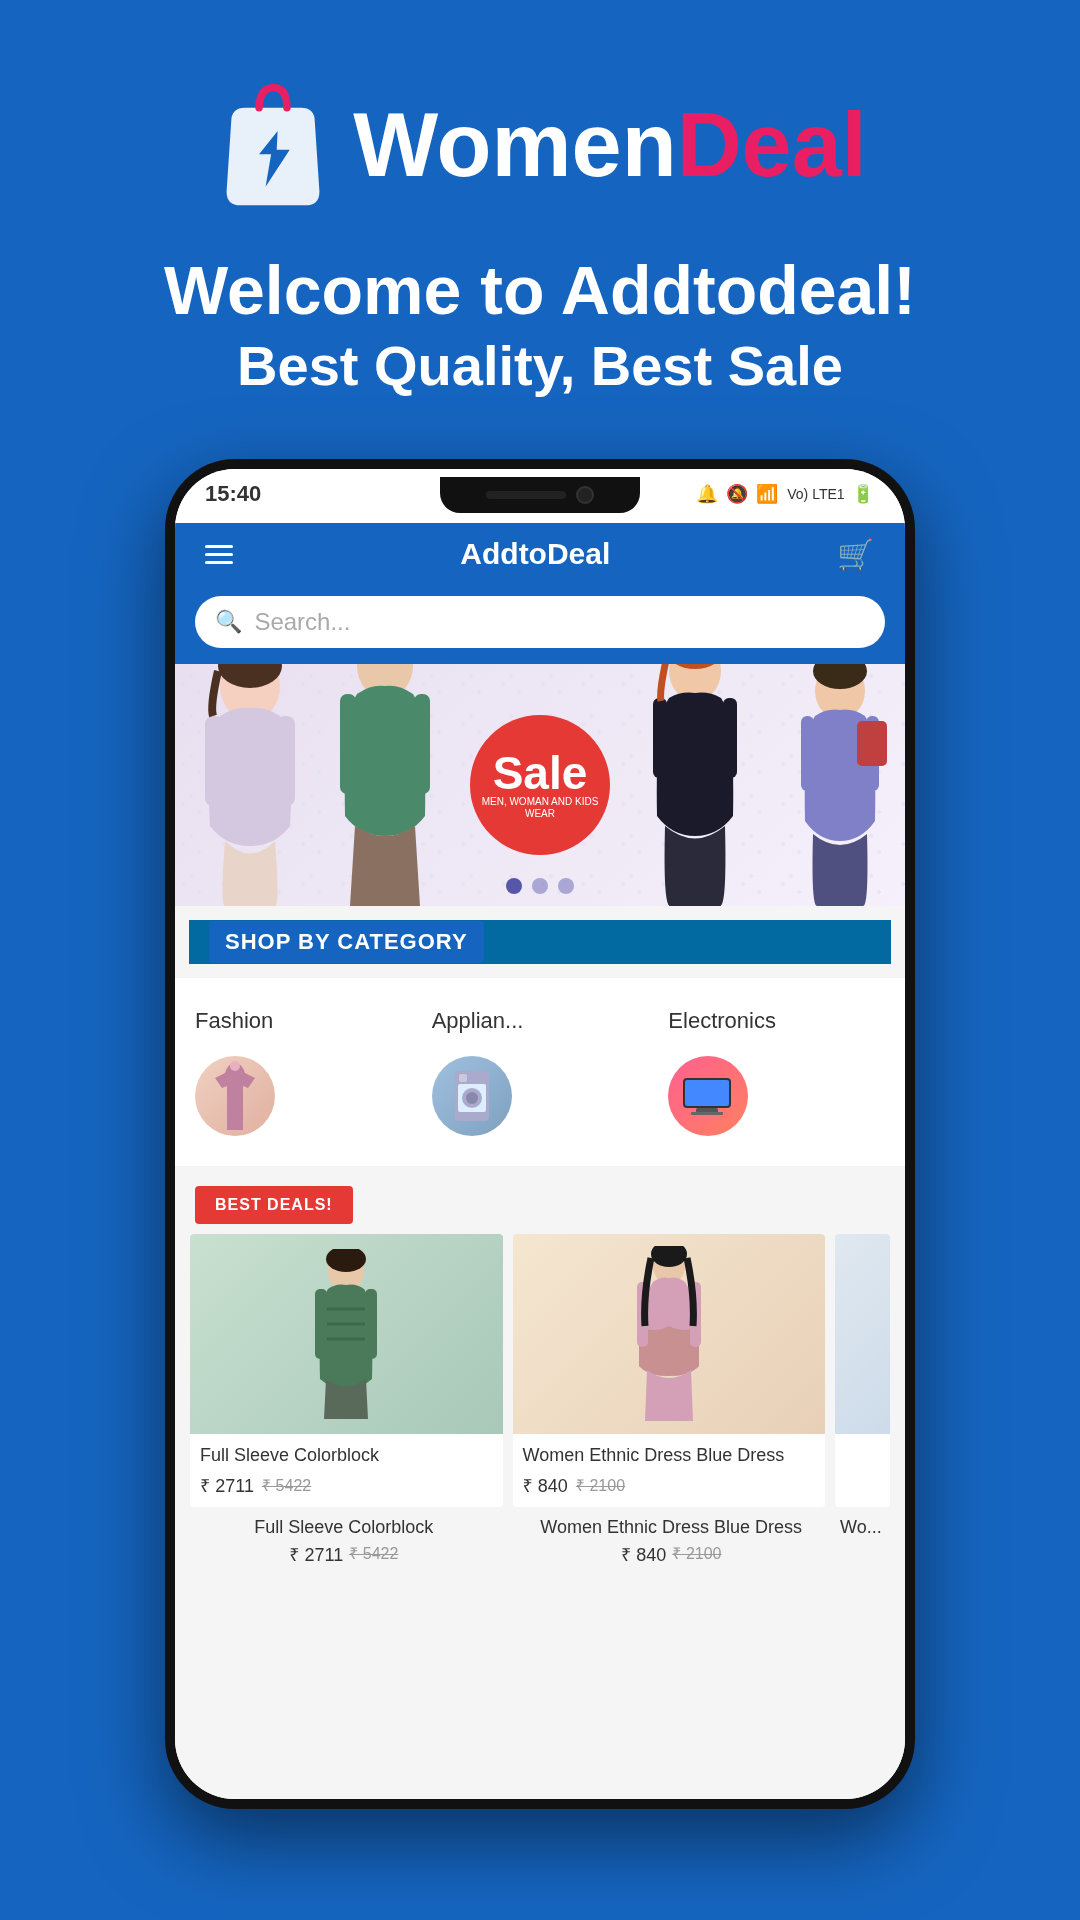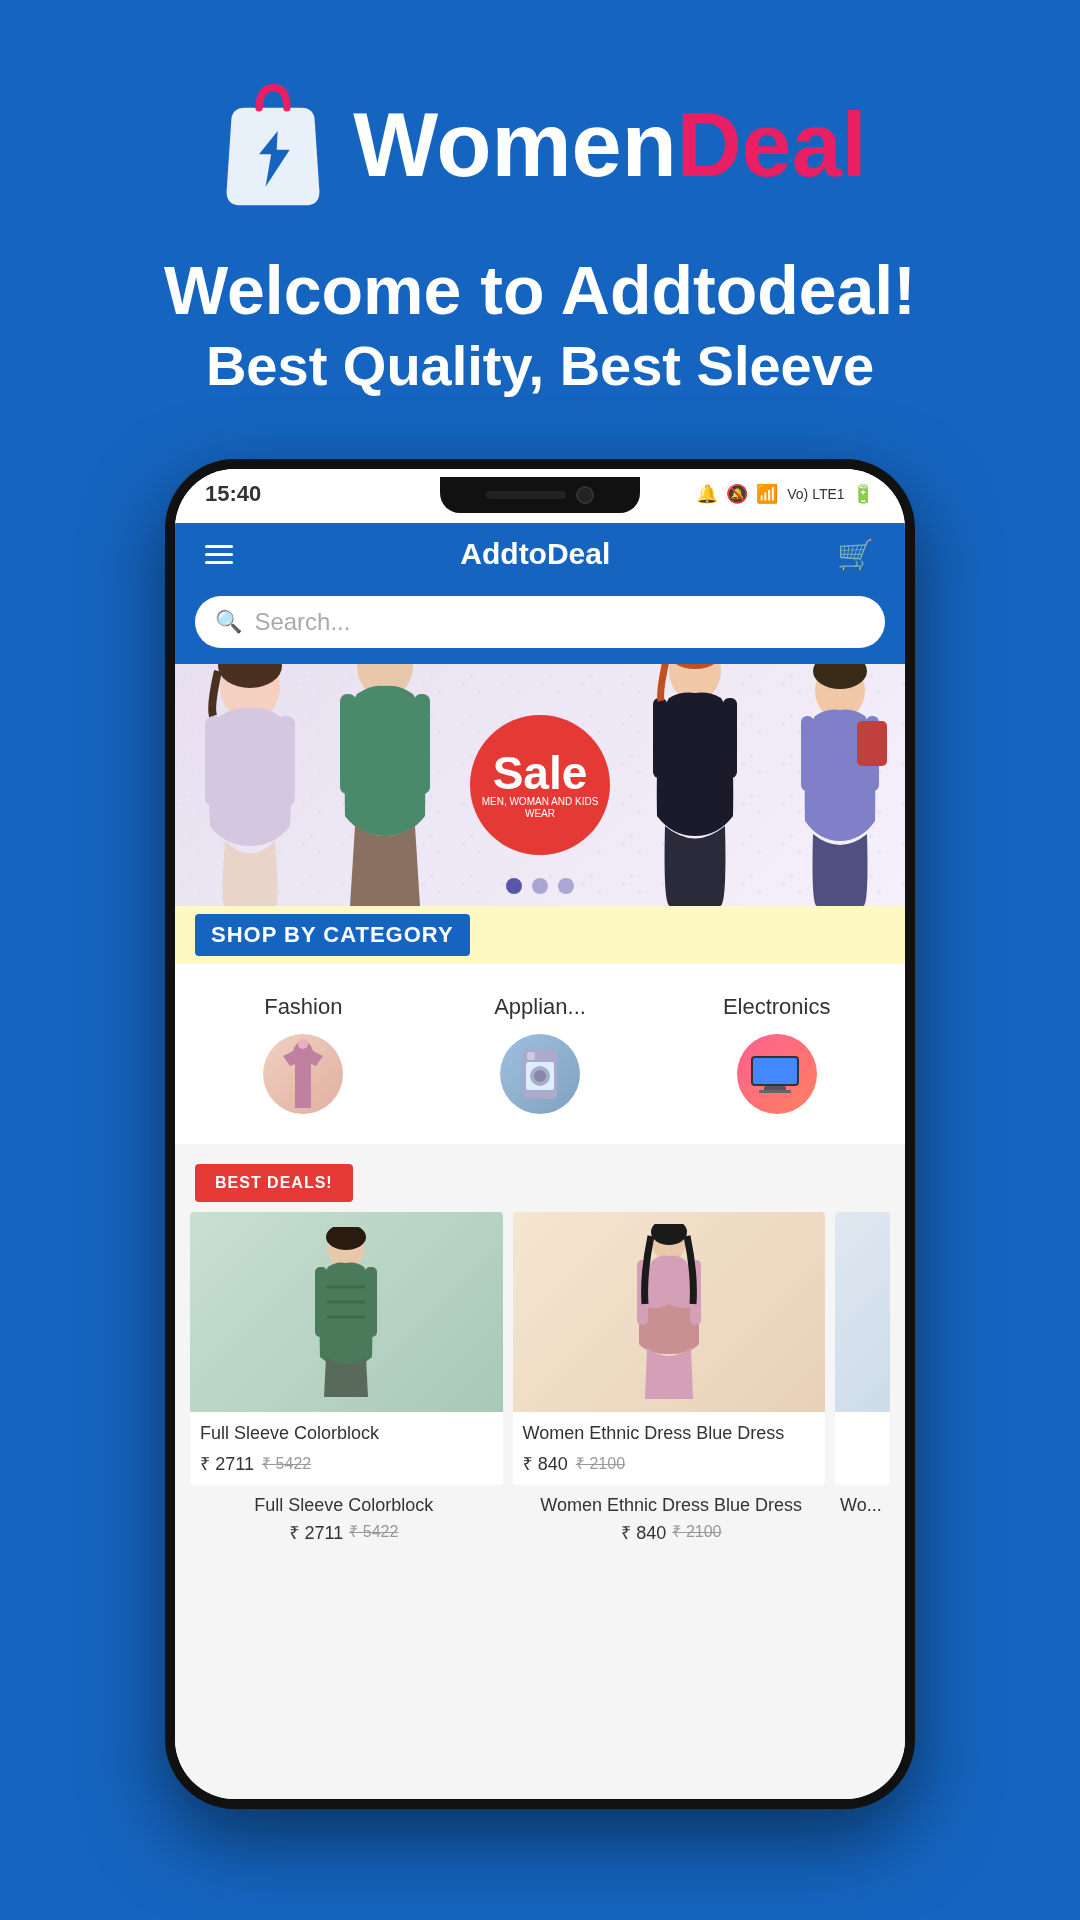--- a/index.html
+++ b/index.html
@@ -278,23 +278,23 @@
 
     
     .app-content {
       flex: 1;
       background: #f5f5f5;
       overflow: hidden;
     }
 
     
     .section-header {
-      background: #fef9c3;
-      padding: 8px 20px;
-      margin: 0;
+      background: #0369a1;
+      padding: 1px 20px;
+      margin: 14px;
     }
 
     .section-header-label {
       background: #1565C0;
       color: white;
       font-size: 22px;
       font-weight: bold;
       letter-spacing: 1px;
       display: inline-block;
       padding: 8px 16px;
@@ -306,22 +306,22 @@
       background: white;
       padding: 20px 10px;
       display: flex;
       gap: 0;
     }
 
     .category-item {
       flex: 1;
       display: flex;
       flex-direction: column;
-      align-items: center;
-      gap: 14px;
+      align-items: flex-start;
+      gap: 22px;
       padding: 10px;
     }
 
     .category-label {
       font-size: 22px;
       color: #333;
       font-weight: 500;
     }
 
     .category-image {
@@ -425,21 +425,21 @@
 
       <path d="M65 55 L45 80 L58 80 L52 115 L78 75 L64 75 Z" fill="#1565C0"></path>
     </svg>
     <div>
       <span style="font-size:90px; font-weight:bold; color:white;">Women</span><span style="font-size:90px; font-weight:bold; color:#E91E63;">Deal</span>
     </div>
   </div>
 
   <div class="tagline-container">
     <div class="tagline-main">Welcome to Addtodeal!</div>
-    <div class="tagline-sub">Best Quality, Best Sleeve</div>
+    <div class="tagline-sub">Best Quality, Best Sale</div>
   </div>
 </div>
 
 <div class="phone-mockup">
   <div class="phone-notch">
     <div class="notch-speaker"></div>
     <div class="notch-camera"></div>
   </div>
 
   <div class="phone-screen">

